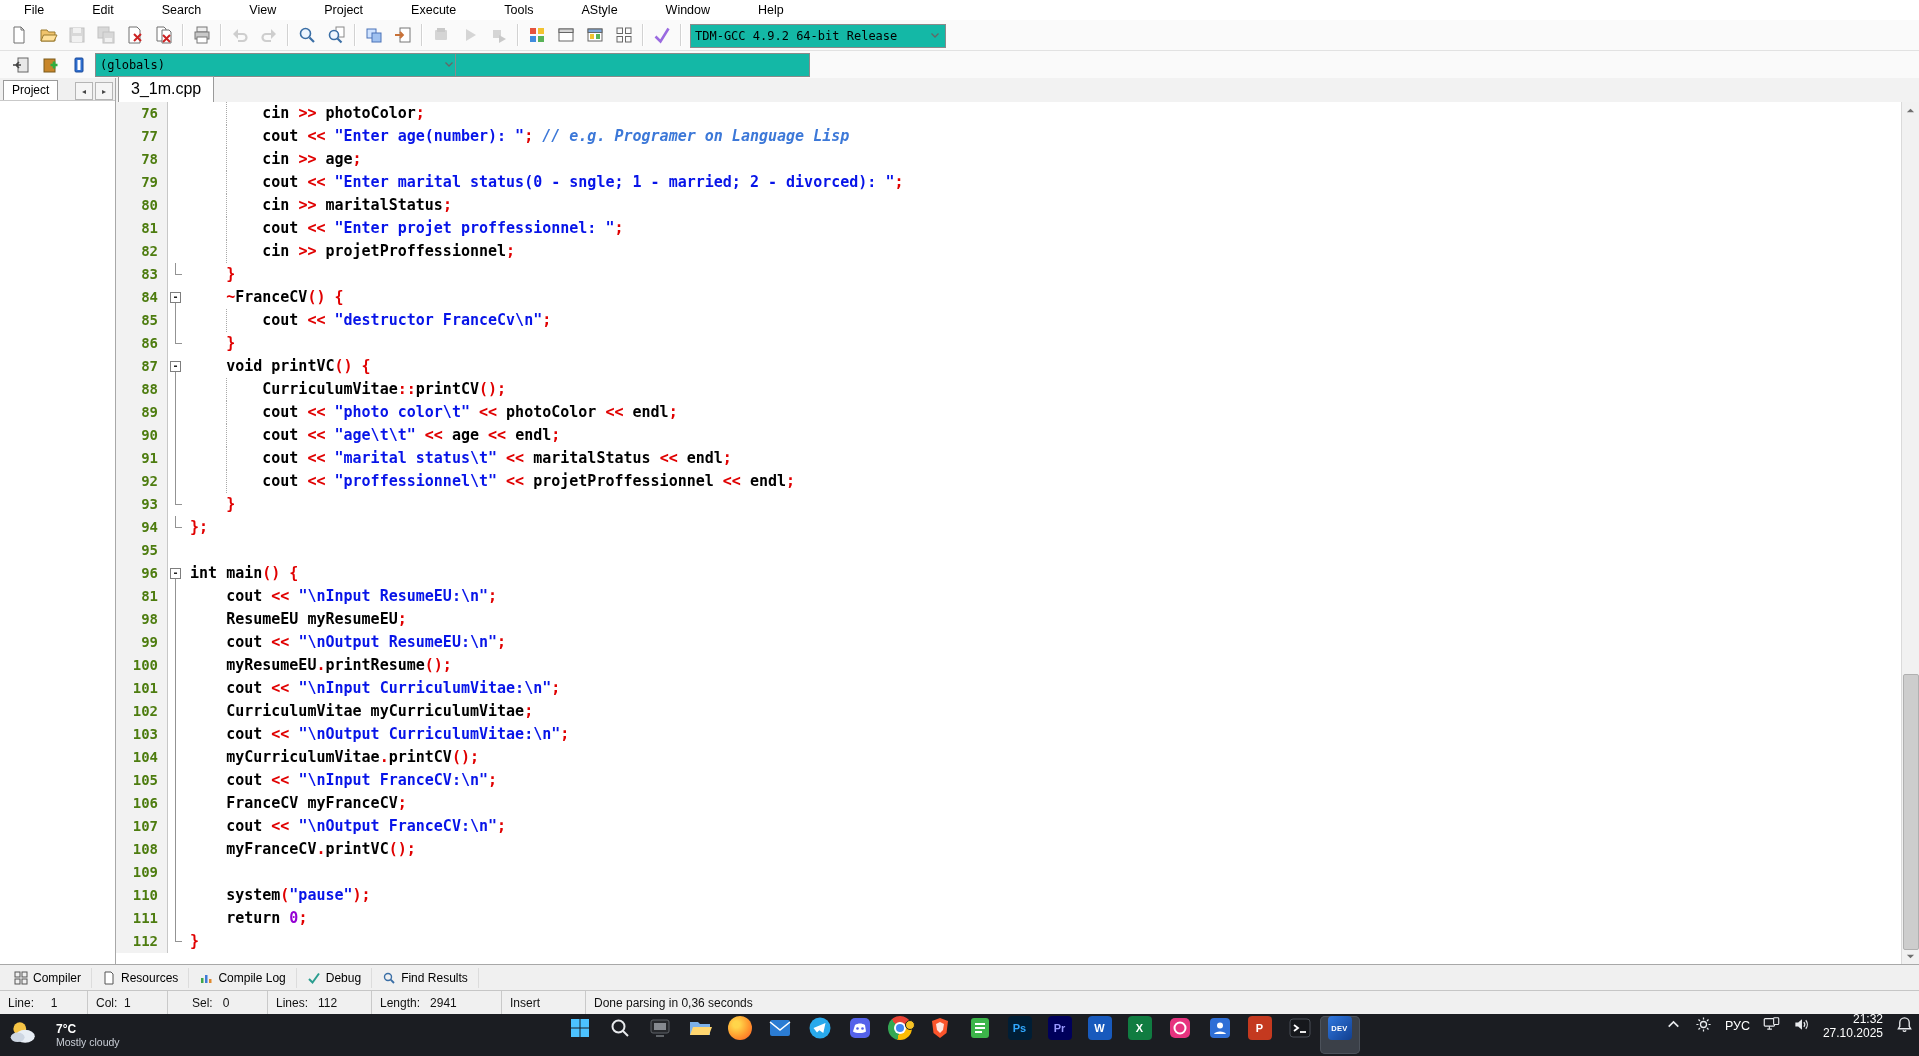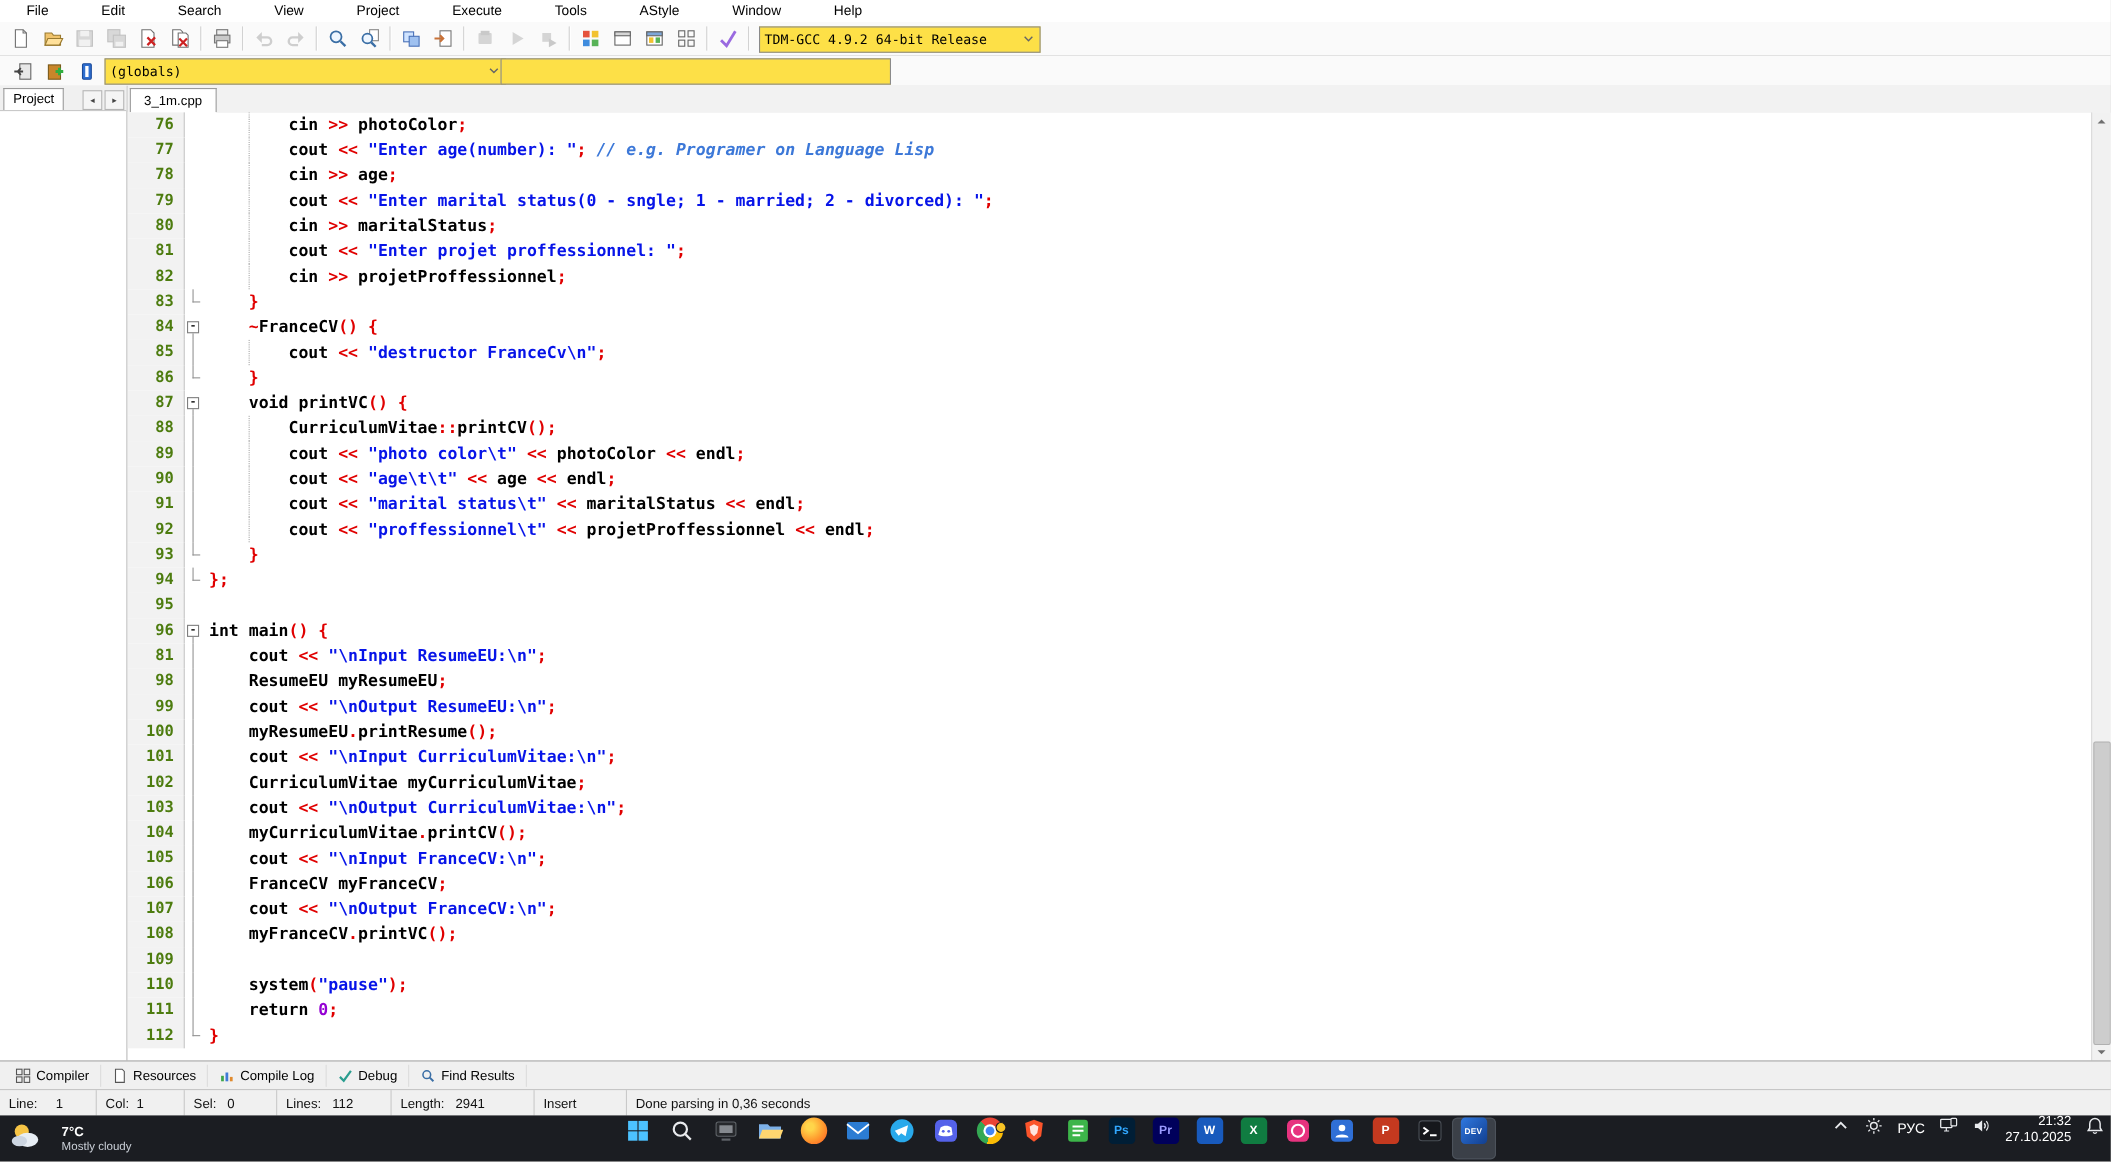--- a/index.html
+++ b/index.html
@@ -9,34 +9,34 @@
   .menubar{position:absolute;left:0;top:0;right:0;height:20px;background:#fff;display:flex;align-items:center;font-size:12.5px;}
   .menu-item{padding:2px 24px;cursor:default;}
   
   .tbrow1{position:absolute;left:0;top:20px;right:0;height:30px;background:#fafafa;border-bottom:1px solid #e2e2e2;display:flex;align-items:center;padding-left:4px;}
   .tbrow2{position:absolute;left:0;top:51px;right:0;height:27px;background:#fafafa;border-bottom:1px solid #cfcfcf;display:flex;align-items:center;padding-left:6px;}
   .tb-btn{width:27px;height:26px;display:flex;align-items:center;justify-content:center;border:1px solid transparent;border-radius:2px;}
   .tb-btn.dis{opacity:.45;filter:grayscale(1);}
   .ic{display:flex;}
   .ic svg{width:20px;height:20px;}
   .tb-sep{width:1px;height:22px;background:#d2d2d2;margin:0 4px;box-shadow:1px 0 0 #fff;}
-  .combo{height:22px;background:#fde047;border:1px solid #8a8a8a;display:flex;align-items:center;font-family:"DejaVu Sans Mono",monospace;font-size:12px;padding:0 4px;justify-content:space-between;}
+  .combo{height:22px;background:#14b8a6;border:1px solid #8a8a8a;display:flex;align-items:center;font-family:"DejaVu Sans Mono",monospace;font-size:12px;padding:0 4px;justify-content:space-between;}
   .combo .caret svg{width:12px;height:12px;}
   .compiler-combo{position:absolute;left:690px;top:24px;width:246px;}
   .globals-combo{position:absolute;left:95px;top:53px;width:355px;}
   .members-combo{position:absolute;left:455px;top:53px;width:345px;}
   
   .main{position:absolute;left:0;top:78px;right:0;bottom:91px;}
   .leftpanel{position:absolute;left:0;top:0;width:115px;bottom:0;background:#fff;border-right:1px solid #a8a8a8;}
   .lp-head{height:22px;background:#f0f0f0;display:flex;align-items:flex-end;border-bottom:1px solid #c9c9c9;font-size:12px;}
   .lp-tab{background:#fff;border:1px solid #9a9a9a;border-bottom:none;padding:2px 8px 3px 8px;margin-left:3px;}
   .lp-arrows{margin-left:auto;display:flex;}
   .lp-arrow{width:16px;height:16px;border:1px solid #b5b5b5;background:#f5f5f5;font-size:8px;display:flex;align-items:center;justify-content:center;color:#444;margin-right:2px;}
   
-  .tabbar{position:absolute;left:116px;top:0;right:0;height:24px;background:#f2f2f2;border-bottom:1px solid #b9b9b9;display:flex;align-items:flex-end;font-size:12px;}
+  .tabbar{position:absolute;left:116px;top:0;right:0;height:24px;background:#f2f2f2;border-bottom:1px solid #b9b9b9;display:flex;align-items:flex-end;font-size:16px;}
   .etab{background:#fff;border:1px solid #9a9a9a;border-bottom:1px solid #fff;margin-left:2px;padding:3px 12px 4px 12px;position:relative;top:1px;}
   
   .editor{position:absolute;left:116px;top:24px;right:0;bottom:0;background:#fff;overflow:hidden;}
   .cl{display:flex;height:23px;line-height:23px;font-family:"DejaVu Sans Mono",monospace;font-size:15px;font-weight:700;white-space:pre;}
   .gut{width:52px;background:#f2f2f2;border-right:1px solid #c7c7c7;text-align:right;padding-right:9px;box-sizing:border-box;
        font-size:14px;color:#4d7c0f;flex:none;}
   .fold{width:16px;flex:none;position:relative;}
   .fold-line::before{content:"";position:absolute;left:7px;top:0;bottom:0;width:1px;background:#939393;}
   .fold-end::before{content:"";position:absolute;left:7px;top:0;height:12px;width:1px;background:#939393;}
   .fold-end::after{content:"";position:absolute;left:7px;top:11px;width:7px;height:1px;background:#939393;}
@@ -478,21 +478,21 @@
             <path d="M8.7 8.7l3.3 3.3" stroke="#3a6ea5" stroke-width="1.8"></path>
           </svg>
         </span>
         <span>Find Results</span>
       </span>
     </div>
 
   <div class="statusbar" id="statusbar">
       <span class="seg" style="width: 88px; white-space: pre;">Line:     1</span>
       <span class="seg" style="width: 80px; white-space: pre;">Col:  1</span>
-      <span class="seg" style="width: 84px; white-space: pre;">Sel:   0</span>
+      <span class="seg" style="width: 84px; white-space: pre; margin-left: 16px;">Sel:   0</span>
       <span class="seg" style="width: 104px; white-space: pre;">Lines:   112</span>
       <span class="seg" style="width: 130px; white-space: pre;">Length:   2941</span>
       <span class="seg" style="width: 84px; white-space: pre;">Insert</span>
       <span class="seg last" style="white-space: pre;">Done parsing in 0,36 seconds</span>
     </div>
 
   <div class="taskbar">
     <div class="weather">
       <span><svg viewBox="0 0 28 28">
             <circle cx="11" cy="10" r="6" fill="#f6c445"></circle>

